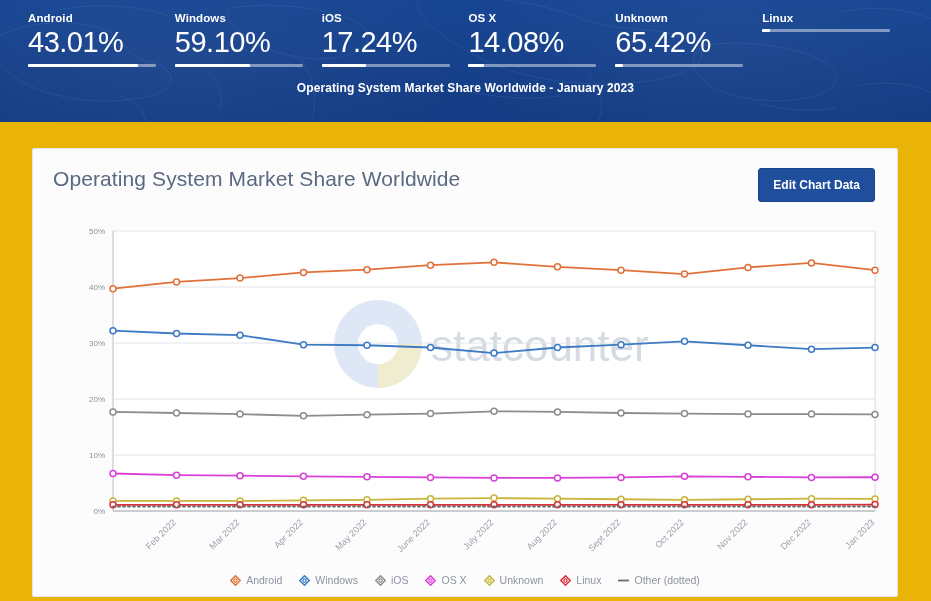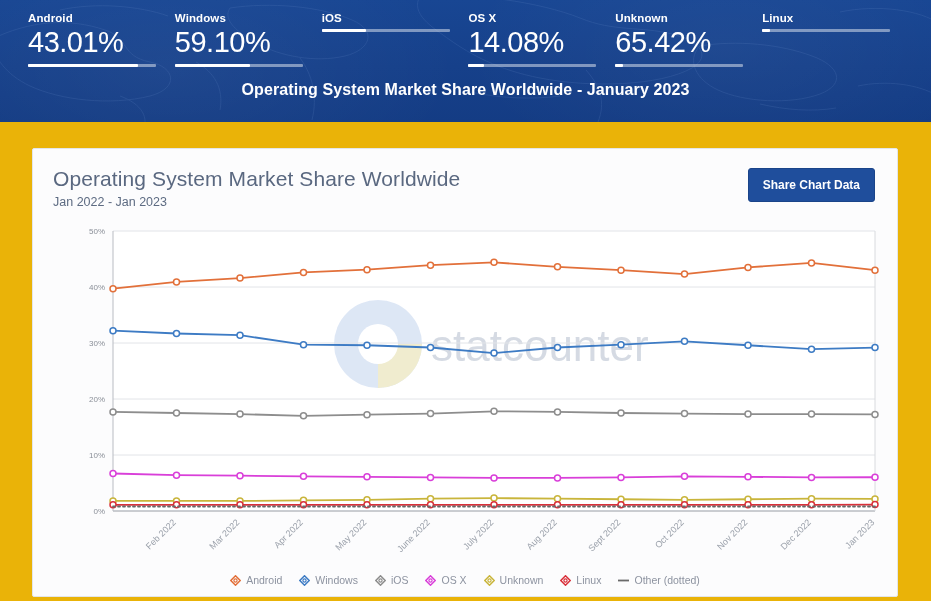--- a/index.html
+++ b/index.html
@@ -60,21 +60,21 @@
   }
   .stat-bar > i {
     position:absolute; left:0; top:0; bottom:0;
     background:#ffffff; border-radius:1px; display:block;
   }
 
   #banner-caption {
     position: relative;
     text-align: center;
     color: #ffffff;
-    font-size: 16px;
+    font-size: 12px;
     font-weight: bold;
     margin-top: 14px;
     letter-spacing: 0.1px;
   }
 
   
   #page { background:#eab308; width:931px; height:583px; position:relative;padding-left:48px; }
 
   #chart-card {
     position: absolute;
@@ -173,20 +173,21 @@
     <div class="stat">
       <div class="stat-name">Windows</div>
       <div class="stat-value">59.10%</div>
       <div class="stat-bar">
           <i style="width: 58.36%;"></i>
         </div>
     </div>
 
     <div class="stat">
       <div class="stat-name">iOS</div>
+      <div class="stat-value">17.24%</div>
       <div class="stat-bar">
           <i style="width: 34.48%;"></i>
         </div>
     </div>
 
     <div class="stat">
       <div class="stat-name">OS X</div>
       <div class="stat-value">14.08%</div>
       <div class="stat-bar">
           <i style="width: 12.06%;"></i>
@@ -212,22 +213,21 @@
 
   <div id="banner-caption">Operating System Market Share Worldwide - January 2023</div>
 </div>
 
 <div id="page">
 
   <div id="chart-card">
 
     <div id="card-head">
       <div id="chart-title">Operating System Market Share Worldwide</div>
-      <div id="chart-subtitle">Jan 2022 - Jan 2023</div>
-      <button id="edit-btn">Share Chart Data</button>
+      <button id="edit-btn">Edit Chart Data</button>
     </div>
 
     <div id="plot-wrap">
       <svg id="plot-svg" width="866" height="377" viewBox="0 0 866 377">
           <rect x="80" y="10" width="762" height="280" fill="#ffffff"></rect>
           <g opacity="0.95">
             <circle cx="345" cy="123" r="44" fill="#dce6f5"></circle>
             <path d="M345,123 L389,123 A44,44 0 0,1 345,167 Z" fill="#f0eccd"></path>
             <circle cx="345" cy="123" r="20" fill="#ffffff"></circle>
             <text x="398" y="140" class="wm-text">statcounter</text>

